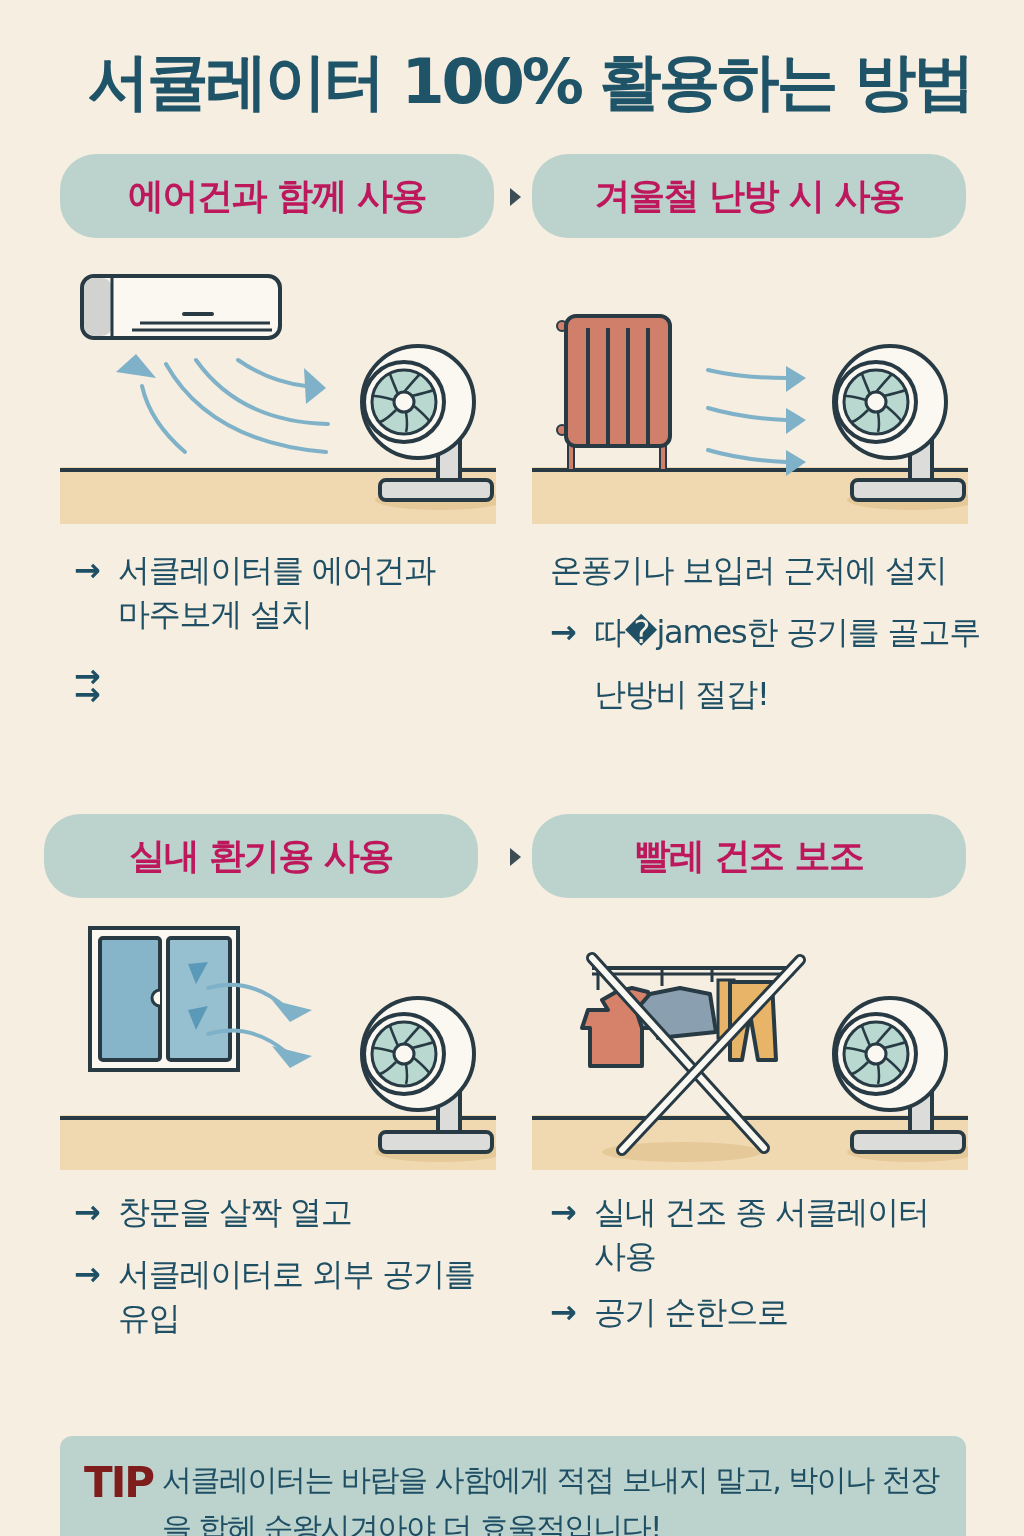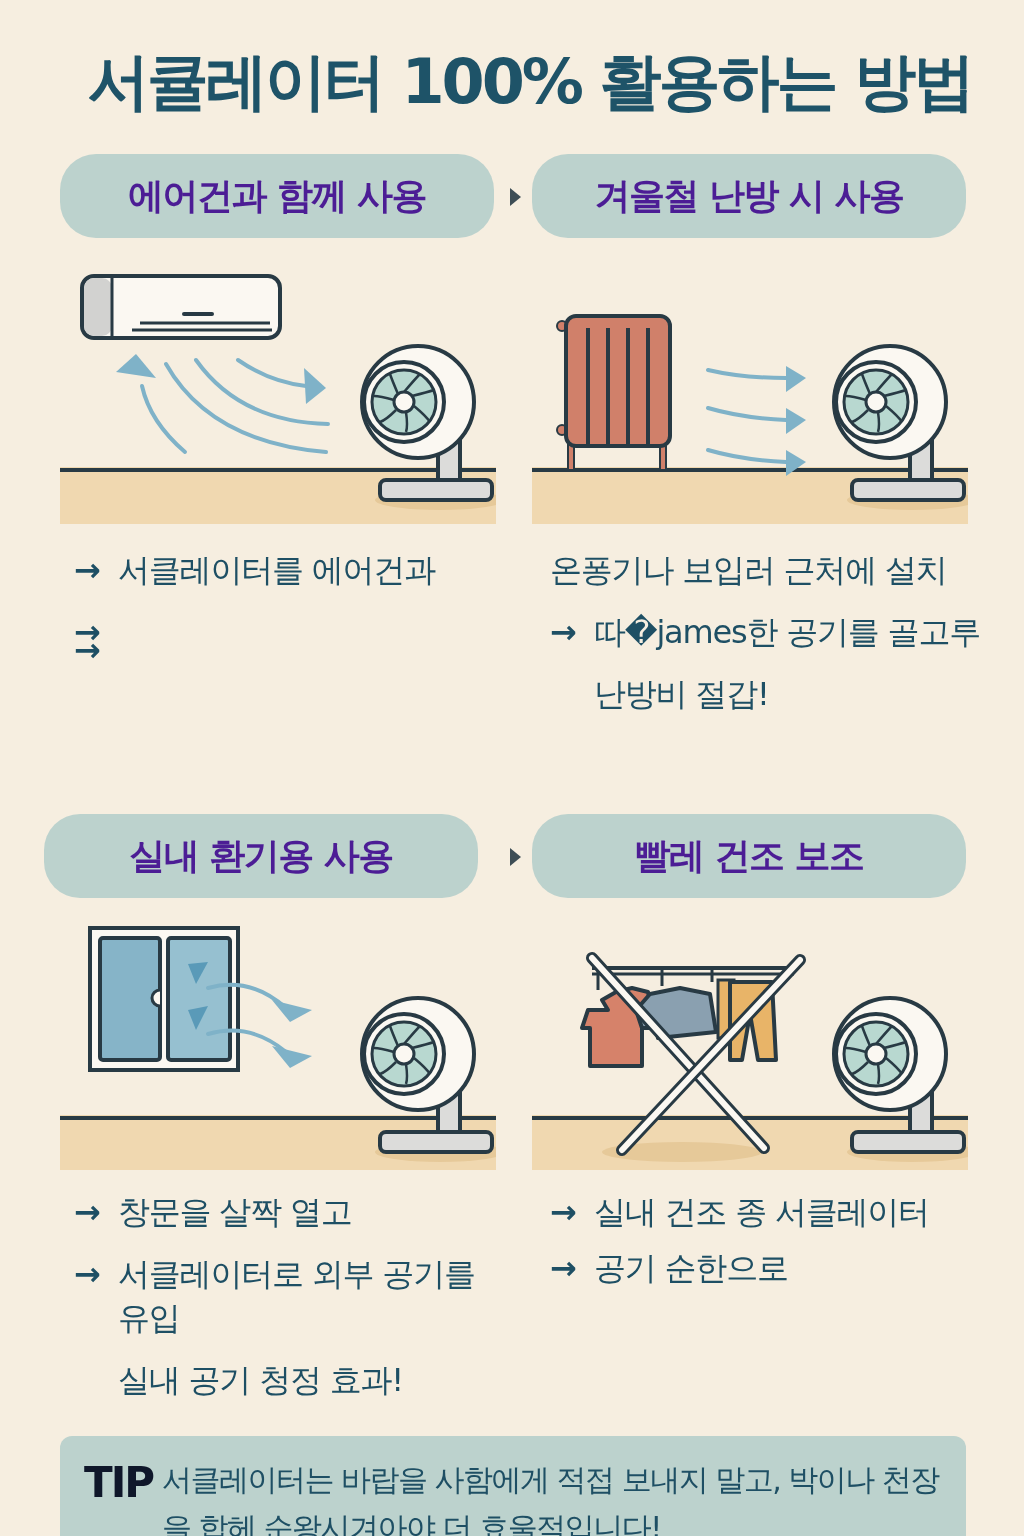--- a/index.html
+++ b/index.html
@@ -14,40 +14,40 @@
     position: absolute; left: 0; top: 40px; width: 1060px;
     text-align: center; font-size: 62px; font-weight: bold;
     letter-spacing: -3px; color: #1e5368;
     white-space: nowrap;
   }
   .pill {
     position: absolute; height: 84px;
     background: #bcd2cd; border-radius: 36px;
     display: flex; align-items: center; justify-content: center;
     font-size: 36px; font-weight: bold; letter-spacing: -1.5px;
-    color: #4c1d95;
+    color: #be185d;
   }
   .connector {
     position: absolute; width: 0; height: 0;
     border-top: 9px solid transparent; border-bottom: 9px solid transparent;
     border-left: 11px solid #3d4d55;
   }
   .scene { position: absolute; }
   .scene svg { display: block; }
   .text-block { position: absolute; font-size: 32px; letter-spacing: -1.2px; color: #1e4f64; line-height: 44px; }
   .line { position: relative; white-space: nowrap; }
   .line .arrow { position: absolute; left: -44px; top: 0; font-weight: bold; }
   .gap { height: 18px; }
   .tip {
     position: absolute; left: 60px; top: 1436px; width: 906px; height: 120px;
     background: #bcd2cd; border-radius: 12px;
   }
   .tip-label {
     position: absolute; left: 24px; top: 22px;
-    font-size: 42px; font-weight: bold; color: #0f172a; letter-spacing: -2px;
+    font-size: 42px; font-weight: bold; color: #7f1d1d; letter-spacing: -2px;
   }
   .tip-text {
     position: absolute; left: 102px; top: 20px; width: 790px;
     font-size: 30px; letter-spacing: -1.5px; line-height: 48px; color: #1e4f64;
   }
 </style>
 </head>
 <body>
 
 <div class="title">서큘레이터 100% 활용하는 방법</div>
@@ -138,20 +138,21 @@
           <path d="M34 50 Q20 46 14 46"></path>
         <path d="M38 44 Q32 30 30 24"></path>
       </g>
       <circle cx="44" cy="52" r="10" fill="#fbf8f2" stroke="#283a44" stroke-width="3"></circle>
     </g>
   </svg>
 </div>
 
 <div class="text-block" style="left:118px; top:548px;">
   <div class="line"><span class="arrow">→</span><span>서클레이터를 에어건과</span></div>
+  <div class="line"><span>마주보게 설치</span></div>
   <div class="gap"></div>
   <div class="line"><span class="arrow">→</span></div>
   <div class="gap"></div>
   <div class="line"><span class="arrow">→</span></div>
 </div>
 
 <div class="text-block" style="left:594px; top:548px;">
   <div class="line" style="margin-left:-44px;"><span>온퐁기나 보입러 근처에 설치</span></div>
   <div class="gap"></div>
   <div class="line"><span class="arrow">→</span><span>따�james한 공기를 골고루</span></div>
@@ -242,25 +243,25 @@
     </g>
   </svg>
 </div>
 
 <div class="text-block" style="left:118px; top:1190px;">
   <div class="line"><span class="arrow">→</span><span>창문을 살짝 열고</span></div>
   <div class="gap"></div>
   <div class="line"><span class="arrow">→</span><span>서클레이터로 외부 공기를</span></div>
   <div class="line"><span>유입</span></div>
   <div class="gap"></div>
-  <div class="line"><span>실내 공기 청정 효과!</span></div>
 </div>
 
 <div class="text-block" style="left:594px; top:1190px;">
   <div class="line"><span class="arrow">→</span><span>실내 건조 종 서클레이터</span></div>
+  <div class="line"><span>사용</span></div>
   <div class="gap" style="height:12px;"></div>
   <div class="line"><span class="arrow">→</span><span>공기 순한으로</span></div>
 </div>
 
 <div class="tip">
   <span class="tip-label">TIP</span>
   <div class="tip-text">서클레이터는 바랍을 사함에게 적접 보내지 말고, 박이나 천장을 합헤 순왕시겨아야 더 효울적입니다!</div>
 </div>
 
 </body></html>

